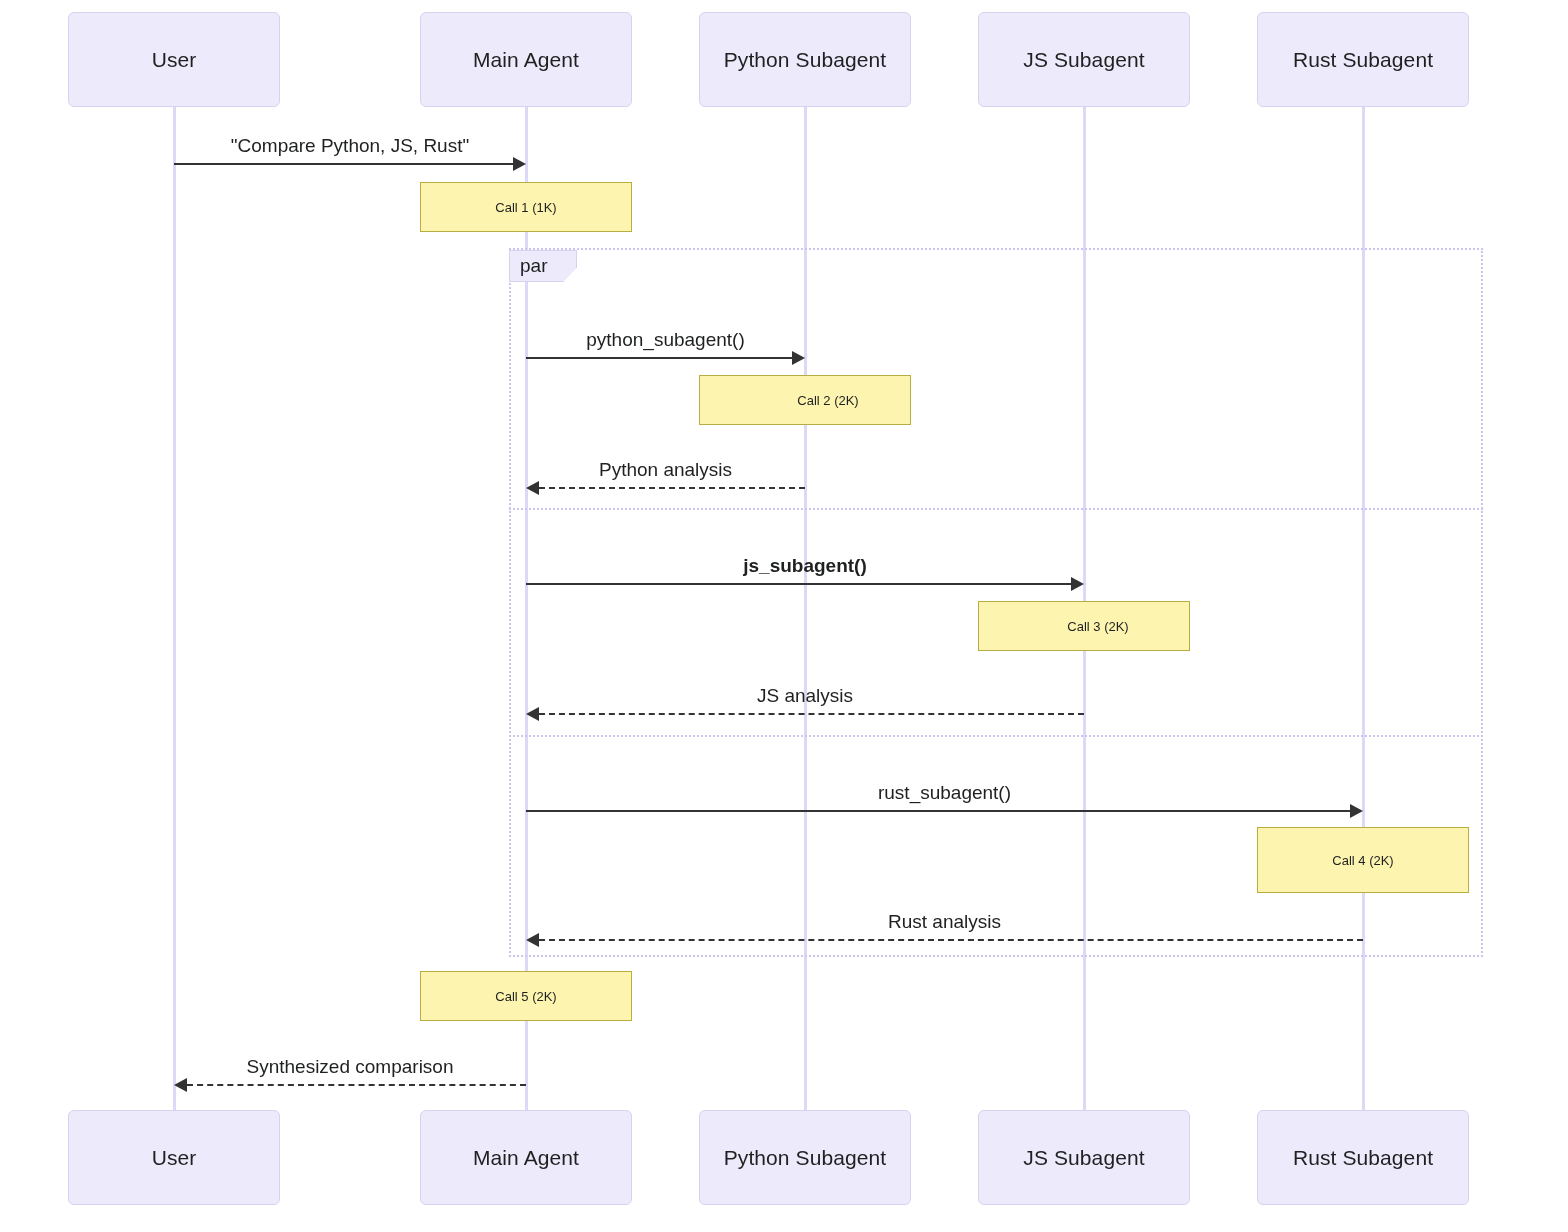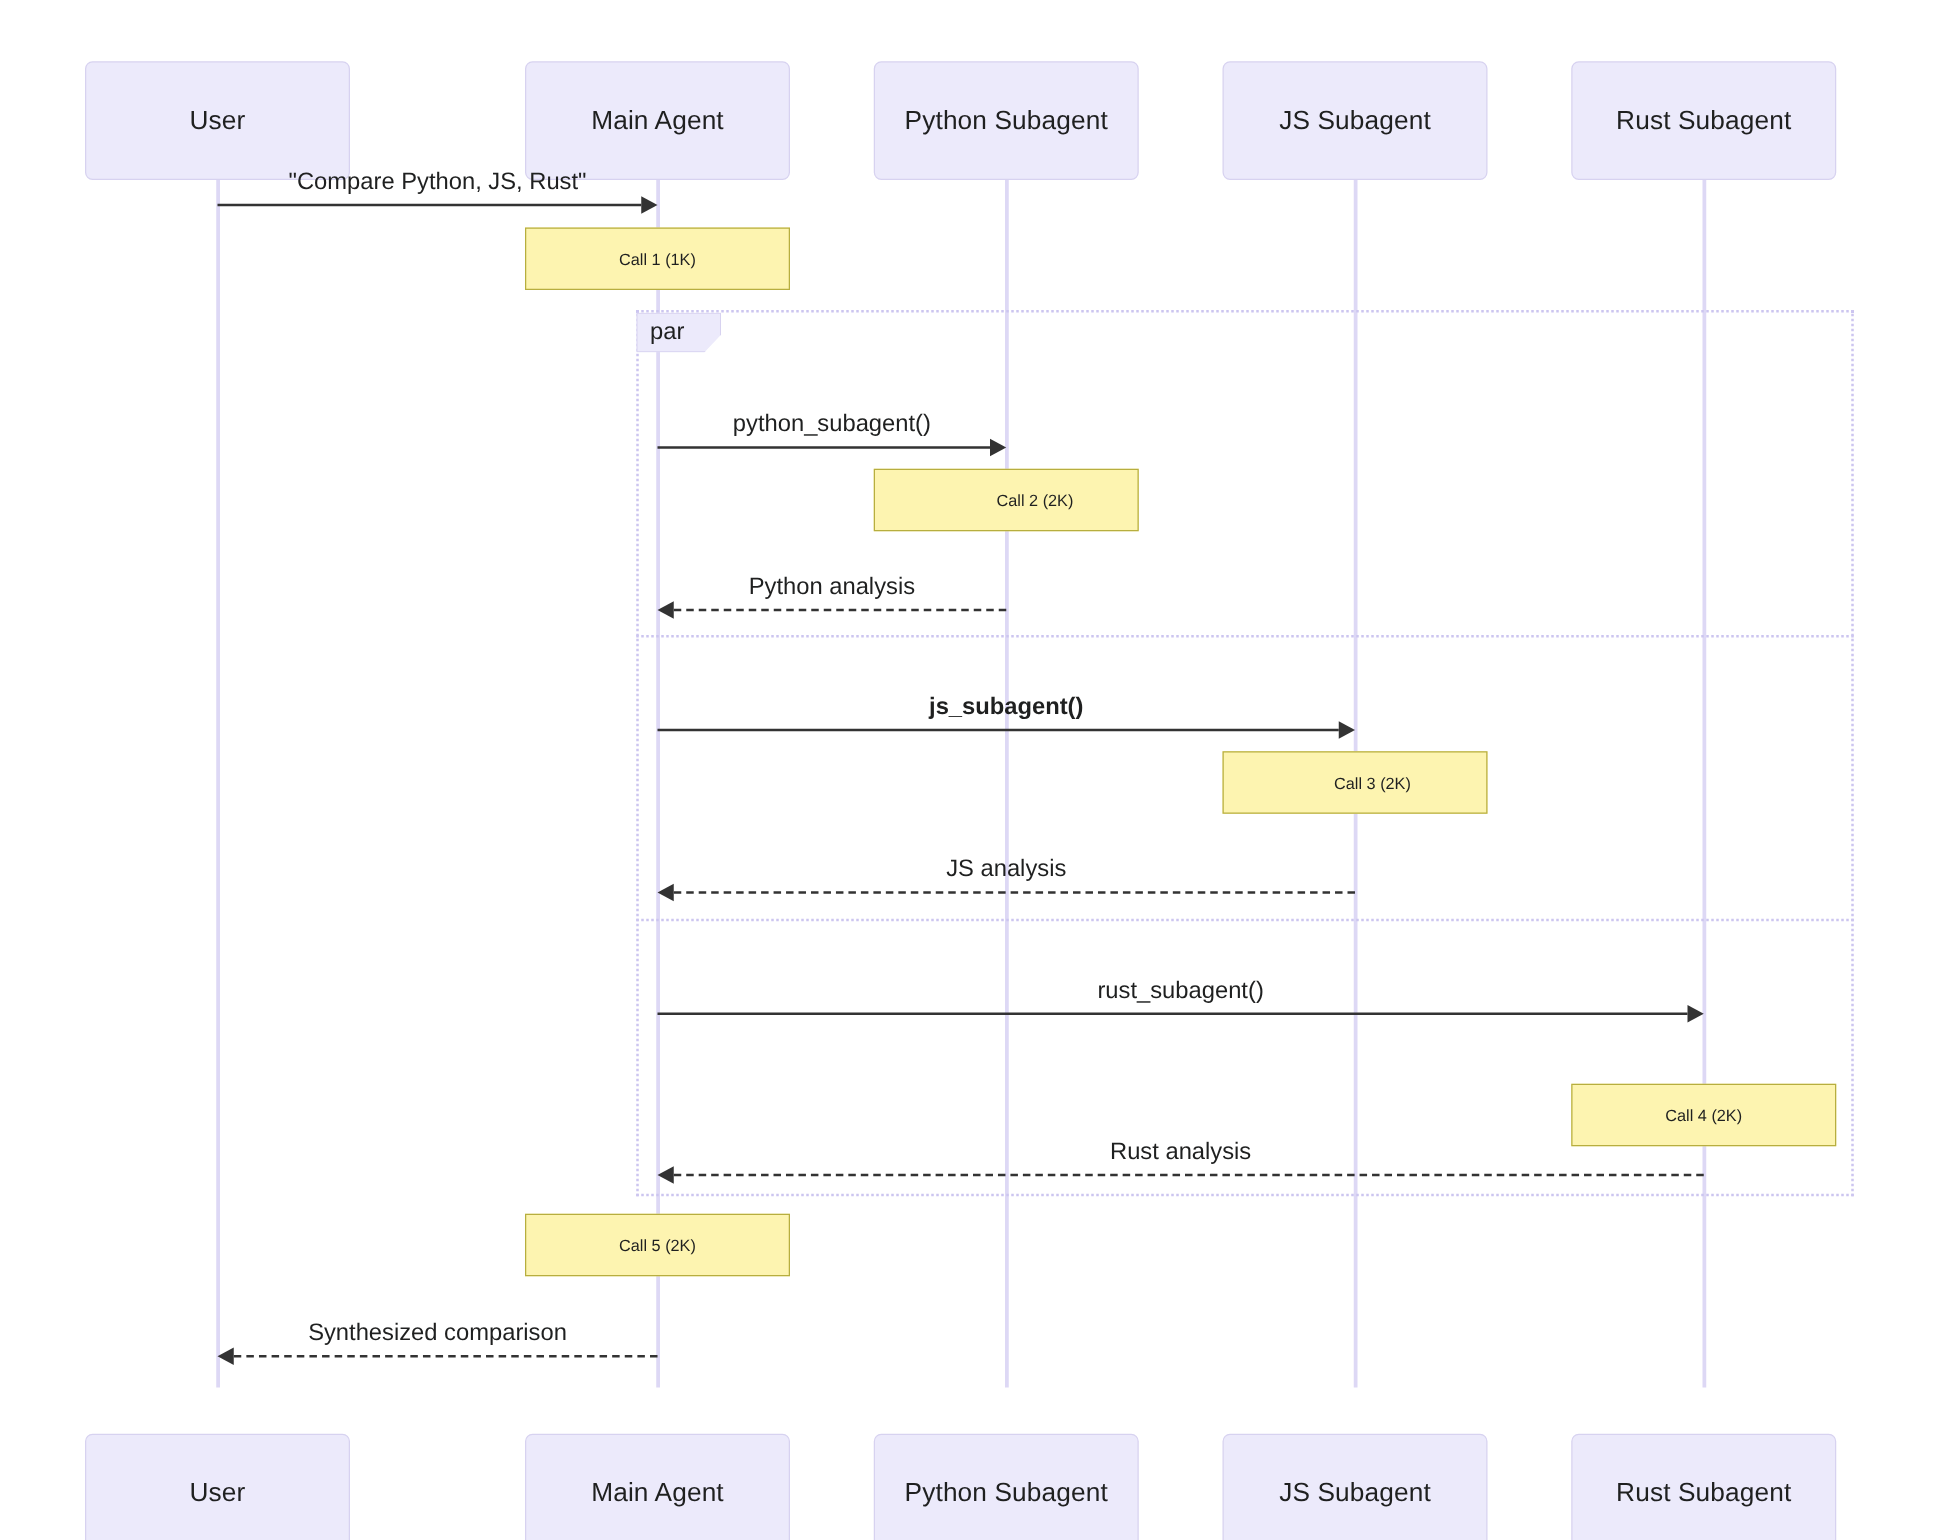--- a/index.html
+++ b/index.html
@@ -22,21 +22,20 @@
   
   .participant-box {
     position: absolute;
     background: #ECEAFB;
     border: 1px solid #d7d2f0;
     border-radius: 6px;
     display: flex;
     align-items: center;
     justify-content: center;
     box-sizing: border-box;
-    margin-top: 37px;
   }
   .participant-label {
     font-size: 21px;
     color: #1f2020;
     font-family: "Liberation Sans", sans-serif;
     white-space: nowrap;
     letter-spacing: .1px;
   }
 
   
@@ -188,21 +187,21 @@
   <div id="notes-layer">
       <div class="note-box" style="left: 420px; top: 182px; width: 212px; height: 50px;">
         <span class="note-label">Call 1 (1K)</span>
       </div>
       <div class="note-box" style="left: 699px; top: 375px; width: 212px; height: 50px; padding-left: 46px;">
         <span class="note-label">Call 2 (2K)</span>
       </div>
       <div class="note-box" style="left: 978px; top: 601px; width: 212px; height: 50px; padding-left: 28px;">
         <span class="note-label">Call 3 (2K)</span>
       </div>
-      <div class="note-box" style="left: 1257px; top: 827px; width: 212px; height: 50px; margin-top: 40px;">
+      <div class="note-box" style="left: 1257px; top: 827px; width: 212px; height: 66px;">
         <span class="note-label">Call 4 (2K)</span>
       </div>
       <div class="note-box" style="left: 420px; top: 971px; width: 212px; height: 50px;">
         <span class="note-label">Call 5 (2K)</span>
       </div>
     </div>
 
   <div id="header-layer">
       <div class="participant-box" style="left: 68px; top: 12px; width: 212px; height: 95px;">
         <span class="participant-label">User</span>

